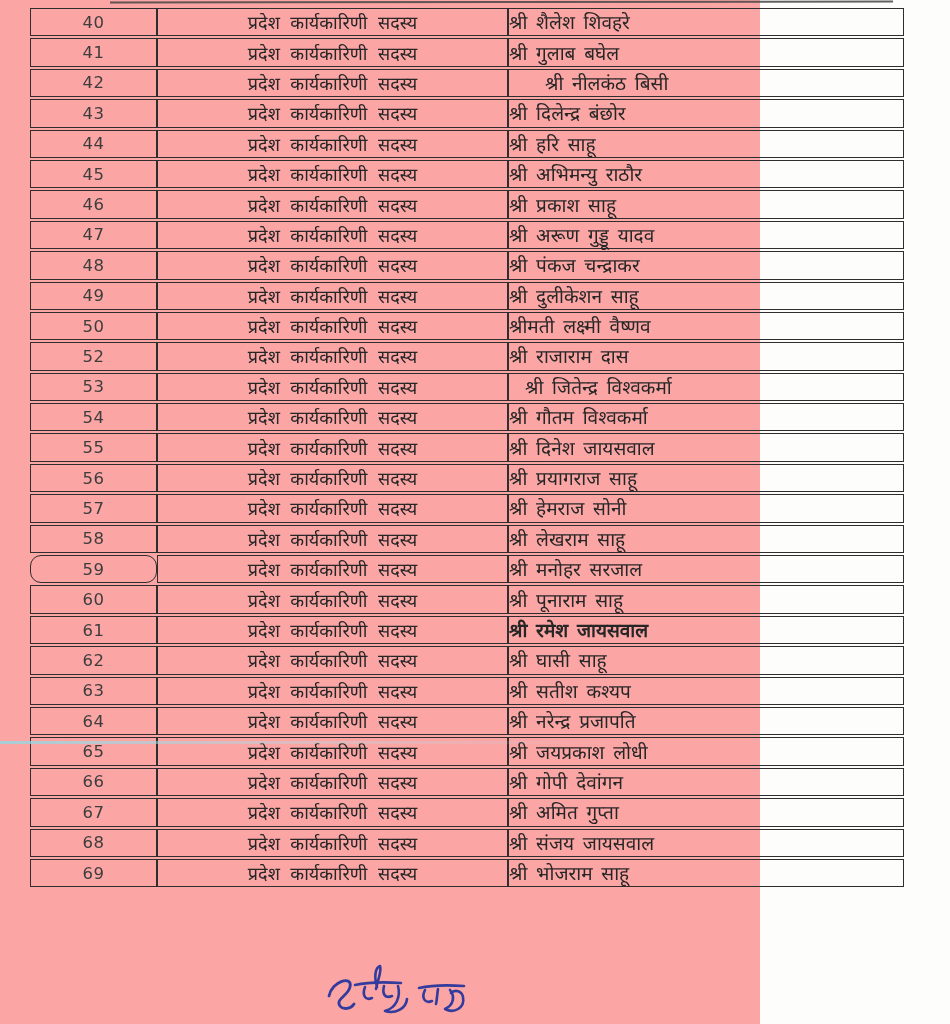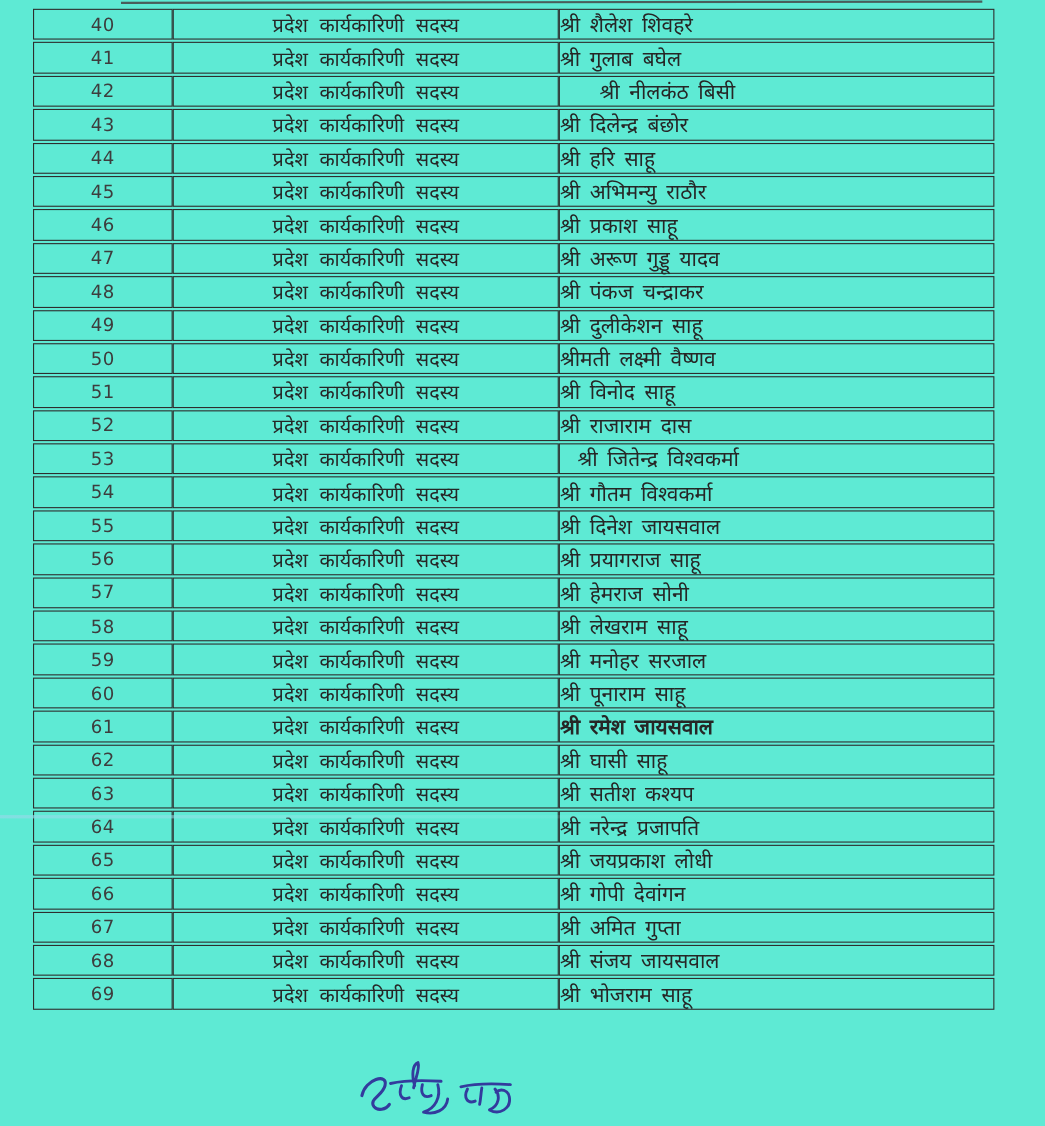--- a/index.html
+++ b/index.html
@@ -8,23 +8,23 @@
   }
   body {
     width: 950px;
     height: 1024px;
     background: #fdfdfb;
     font-family: "Liberation Serif", "DejaVu Serif", serif;
     overflow: hidden;
   }
   .page {
     position: relative;
-    width: 950px;
+    width: 760px;
     height: 1024px;
-    background: #5eead4;
+    background: #fca5a5;
   }
   
   .scan-top-line {
     position: absolute;
     left: 110px;
     top: 1px;
     width: 783px;
     height: 2px;
     background: #454545;
     transform: rotate(-0.08deg);
@@ -151,25 +151,20 @@
           <td class="col-sn" style="border-color: rgb(46, 46, 46); color: rgb(61, 61, 61);">49</td>
           <td class="col-designation" style="border-color: rgb(46, 46, 46); color: rgb(38, 38, 38);">प्रदेश कार्यकारिणी सदस्य</td>
           <td class="col-name" style="border-color: rgb(46, 46, 46); color: rgb(38, 38, 38);">श्री दुलीकेशन साहू</td>
         </tr>
         <tr>
           <td class="col-sn" style="border-color: rgb(46, 46, 46); color: rgb(61, 61, 61);">50</td>
           <td class="col-designation" style="border-color: rgb(46, 46, 46); color: rgb(38, 38, 38);">प्रदेश कार्यकारिणी सदस्य</td>
           <td class="col-name" style="border-color: rgb(46, 46, 46); color: rgb(38, 38, 38);">श्रीमती लक्ष्मी वैष्णव</td>
         </tr>
         <tr>
-          <td class="col-sn" style="border-color: rgb(46, 46, 46); color: rgb(61, 61, 61);">51</td>
-          <td class="col-designation" style="border-color: rgb(46, 46, 46); color: rgb(38, 38, 38);">प्रदेश कार्यकारिणी सदस्य</td>
-          <td class="col-name" style="border-color: rgb(46, 46, 46); color: rgb(38, 38, 38);">श्री विनोद साहू</td>
-        </tr>
-        <tr>
           <td class="col-sn" style="border-color: rgb(46, 46, 46); color: rgb(61, 61, 61);">52</td>
           <td class="col-designation" style="border-color: rgb(46, 46, 46); color: rgb(38, 38, 38);">प्रदेश कार्यकारिणी सदस्य</td>
           <td class="col-name" style="border-color: rgb(46, 46, 46); color: rgb(38, 38, 38);">श्री राजाराम दास</td>
         </tr>
         <tr>
           <td class="col-sn" style="border-color: rgb(46, 46, 46); color: rgb(61, 61, 61);">53</td>
           <td class="col-designation" style="border-color: rgb(46, 46, 46); color: rgb(38, 38, 38);">प्रदेश कार्यकारिणी सदस्य</td>
           <td class="col-name" style="border-color: rgb(46, 46, 46); color: rgb(38, 38, 38); padding-left: 16px;">श्री जितेन्द्र विश्वकर्मा</td>
         </tr>
         <tr>
@@ -191,21 +186,21 @@
           <td class="col-sn" style="border-color: rgb(46, 46, 46); color: rgb(61, 61, 61);">57</td>
           <td class="col-designation" style="border-color: rgb(46, 46, 46); color: rgb(38, 38, 38);">प्रदेश कार्यकारिणी सदस्य</td>
           <td class="col-name" style="border-color: rgb(46, 46, 46); color: rgb(38, 38, 38);">श्री हेमराज सोनी</td>
         </tr>
         <tr>
           <td class="col-sn" style="border-color: rgb(46, 46, 46); color: rgb(61, 61, 61);">58</td>
           <td class="col-designation" style="border-color: rgb(46, 46, 46); color: rgb(38, 38, 38);">प्रदेश कार्यकारिणी सदस्य</td>
           <td class="col-name" style="border-color: rgb(46, 46, 46); color: rgb(38, 38, 38);">श्री लेखराम साहू</td>
         </tr>
         <tr>
-          <td class="col-sn" style="border-color: rgb(46, 46, 46); color: rgb(61, 61, 61);">59</td>
+          <td class="col-sn" style="border-color: rgb(46, 46, 46); color: rgb(61, 61, 61); border-radius: 11px;">59</td>
           <td class="col-designation" style="border-color: rgb(46, 46, 46); color: rgb(38, 38, 38);">प्रदेश कार्यकारिणी सदस्य</td>
           <td class="col-name" style="border-color: rgb(46, 46, 46); color: rgb(38, 38, 38);">श्री मनोहर सरजाल</td>
         </tr>
         <tr>
           <td class="col-sn" style="border-color: rgb(46, 46, 46); color: rgb(61, 61, 61);">60</td>
           <td class="col-designation" style="border-color: rgb(46, 46, 46); color: rgb(38, 38, 38);">प्रदेश कार्यकारिणी सदस्य</td>
           <td class="col-name" style="border-color: rgb(46, 46, 46); color: rgb(38, 38, 38);">श्री पूनाराम साहू</td>
         </tr>
         <tr>
           <td class="col-sn" style="border-color: rgb(46, 46, 46); color: rgb(61, 61, 61);">61</td>

